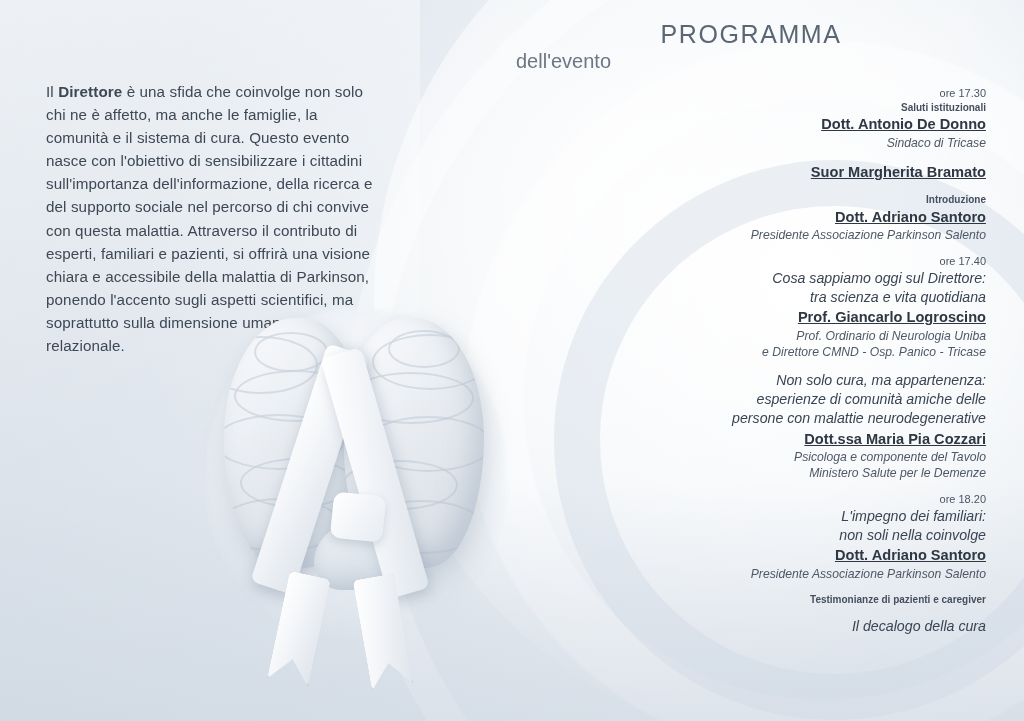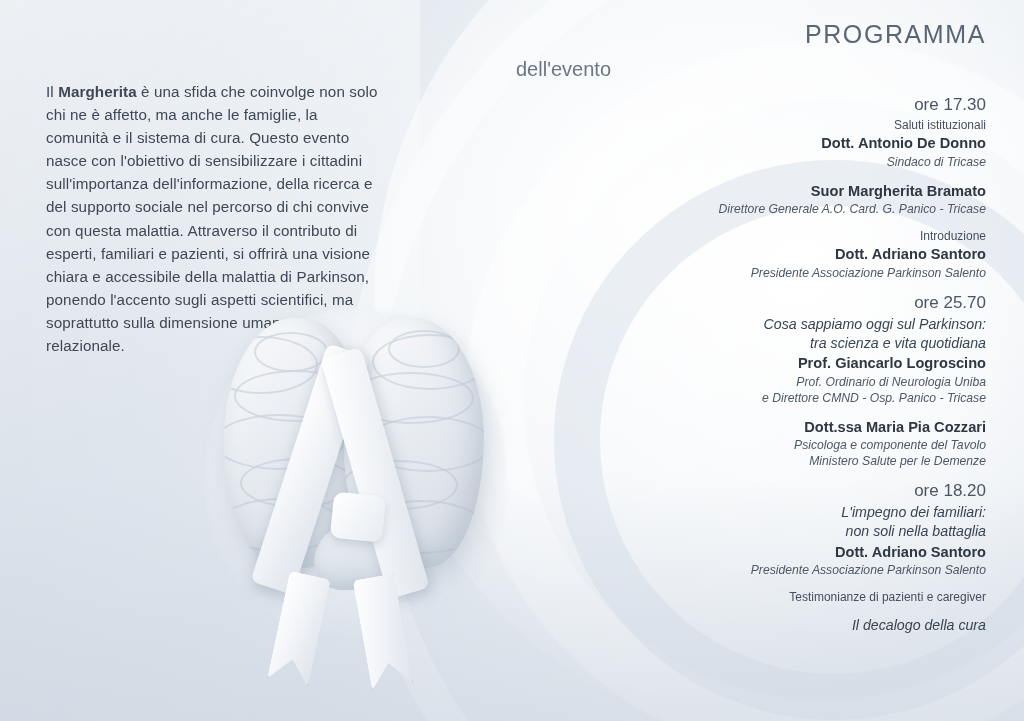--- a/index.html
+++ b/index.html
@@ -185,54 +185,56 @@
     position: absolute;
     right: 38px;
     top: 20px;
     width: 470px;
     text-align: right;
   }
   .prog-title {
     font-size: 25px;
     letter-spacing: 1.6px;
     color: #5b6675;
-    text-align: right;
+    text-align: center;
     line-height: 1.12;
     font-weight: normal;
-    margin: 0 0 10px 0;
+    margin: 0 0 2px 0;
   }
   .prog-subtitle {
     font-size: 20px;
     color: #6c7684;
     text-align: left;
     line-height: 1.1;
     margin: 0 0 14px 0;
   }
   .item { margin-bottom: 11px; }
   .time {
-    font-size: 17px;
+    font-size: 11px;
     color: #4a5563;
     line-height: 1.35;
   }
   .role {
-    font-size: 12px;
+    font-size: 10px;
     color: #454f5d;
     line-height: 1.35;
+    font-weight: bold;
   }
   .talk {
     font-size: 14.2px;
     font-style: italic;
     color: #394452;
     line-height: 1.35;
   }
   .name {
     font-size: 14.6px;
     font-weight: bold;
     color: #2e3742;
     line-height: 1.4;
+    text-decoration: underline;
   }
   .affil {
     font-size: 12.2px;
     font-style: italic;
     color: #4e5866;
     line-height: 1.32;
   }
 </style>
 </head>
 <body>
@@ -240,21 +242,21 @@
 <div class="page">
 
   <div class="arc arc1"></div>
   <div class="arc arc4"></div>
   <div class="arc arc2"></div>
   <div class="arc arc3"></div>
   <div class="corner-sheen"></div>
   <div class="bottom-sheen"></div>
 
   <div class="intro">
-    <span>Il </span><b>Margherita</b><span> è una sfida che coinvolge non solo chi ne è affetto, ma anche le famiglie, la comunità e il sistema di cura.
+    <span>Il </span><b>Direttore</b><span> è una sfida che coinvolge non solo chi ne è affetto, ma anche le famiglie, la comunità e il sistema di cura.
 Questo evento nasce con l'obiettivo di sensibilizzare i cittadini sull'importanza dell'informazione, della ricerca e del supporto sociale nel percorso di chi convive con questa malattia.  Attraverso il contributo di esperti, familiari e pazienti, si offrirà una visione chiara e accessibile della malattia di Parkinson, ponendo l'accento sugli aspetti scientifici, ma soprattutto sulla dimensione umana e relazionale.</span>
   </div>
 
   <div class="illus">
     <div class="brain-halo"></div>
     <div class="hemi left">
       <div class="gyri">
         <span style="left:-20px;top:18px;width:110px;height:54px;"></span>
         <span style="left:10px;top:52px;width:120px;height:48px;"></span>
         <span style="left:-10px;top:96px;width:126px;height:52px;"></span>
@@ -289,48 +291,50 @@
 
     <div class="item">
       <div class="time">ore 17.30</div>
       <div class="role">Saluti istituzionali</div>
       <div class="name">Dott. Antonio De Donno</div>
       <div class="affil">Sindaco di Tricase</div>
     </div>
 
     <div class="item">
       <div class="name">Suor Margherita Bramato</div>
-      <div class="affil">Direttore Generale A.O. Card. G. Panico - Tricase</div>
     </div>
 
     <div class="item">
       <div class="role">Introduzione</div>
       <div class="name">Dott. Adriano Santoro</div>
       <div class="affil">Presidente Associazione Parkinson Salento</div>
     </div>
 
     <div class="item">
-      <div class="time">ore 25.70</div>
-      <div class="talk" style="white-space:pre-line">Cosa sappiamo oggi sul Parkinson:
+      <div class="time">ore 17.40</div>
+      <div class="talk" style="white-space:pre-line">Cosa sappiamo oggi sul Direttore:
 tra scienza e vita quotidiana</div>
       <div class="name">Prof. Giancarlo Logroscino</div>
       <div class="affil" style="white-space:pre-line">Prof. Ordinario di Neurologia Uniba
 e Direttore CMND  - Osp. Panico - Tricase</div>
     </div>
 
     <div class="item">
+      <div class="talk" style="white-space:pre-line">Non solo cura, ma appartenenza:
+esperienze di comunità amiche delle
+persone con malattie  neurodegenerative</div>
       <div class="name">Dott.ssa Maria Pia Cozzari</div>
       <div class="affil" style="white-space:pre-line">Psicologa e componente del Tavolo
 Ministero Salute per le Demenze</div>
     </div>
 
     <div class="item">
       <div class="time">ore 18.20</div>
       <div class="talk" style="white-space:pre-line">L'impegno dei familiari:
-non soli nella battaglia</div>
+non soli nella coinvolge</div>
       <div class="name">Dott. Adriano Santoro</div>
       <div class="affil">Presidente Associazione Parkinson Salento</div>
     </div>
 
     <div class="item">
       <div class="role">Testimonianze di pazienti e caregiver</div>
     </div>
 
     <div class="item">
       <div class="talk">Il decalogo della cura</div>

